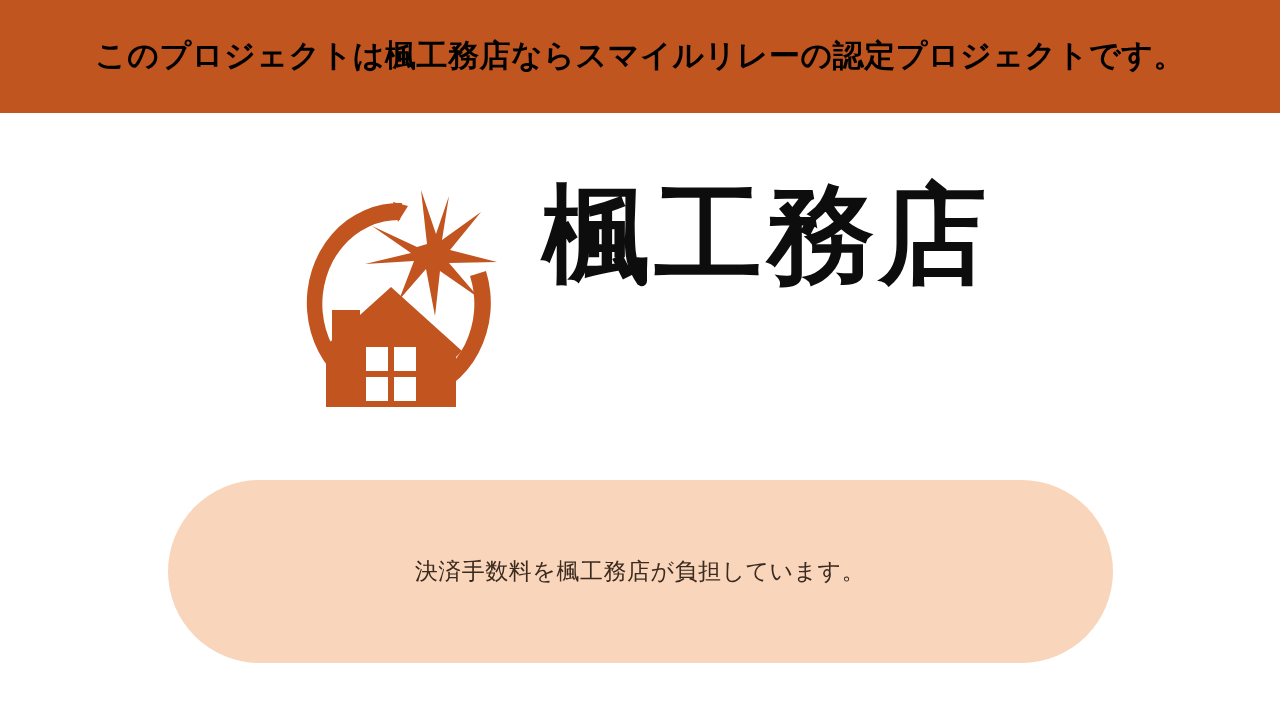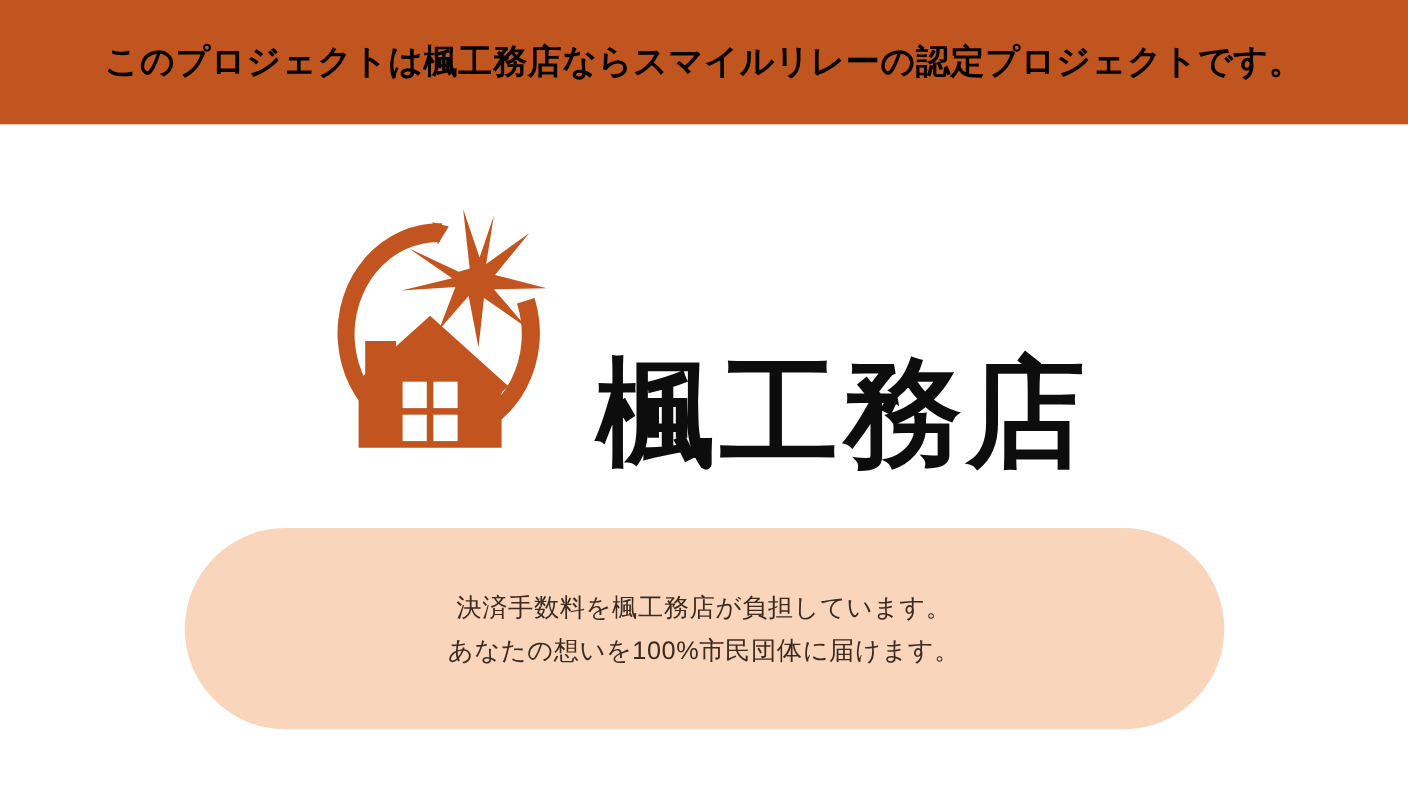--- a/index.html
+++ b/index.html
@@ -44,21 +44,21 @@
     white-space: nowrap;
     text-align: center;
   }
 
   
   .logo-area {
     flex: 0 0 auto;
     margin-top: 62px;
     display: flex;
     flex-direction: row;
-    align-items: flex-end;
+    align-items: flex-start;
     justify-content: center;
     gap: 28px;
     height: 250px;
   }
   .logo-mark {
     position: relative;
     width: 225px;
     height: 250px;
     flex: 0 0 auto;
   }
@@ -156,16 +156,15 @@
           <rect x="104" y="202" width="22" height="24" fill="#ffffff"></rect>
         </g>
       </svg>
     </div>
 
     <div class="logo-word">楓工務店</div>
   </div>
 
   <div class="pill">
     <div class="pill-line">決済手数料を楓工務店が負担しています。</div>
-    <div class="pill-line">あなたの想いを100%市民団体に届けます。</div>
   </div>
 
 </div>
 
 </body></html>

